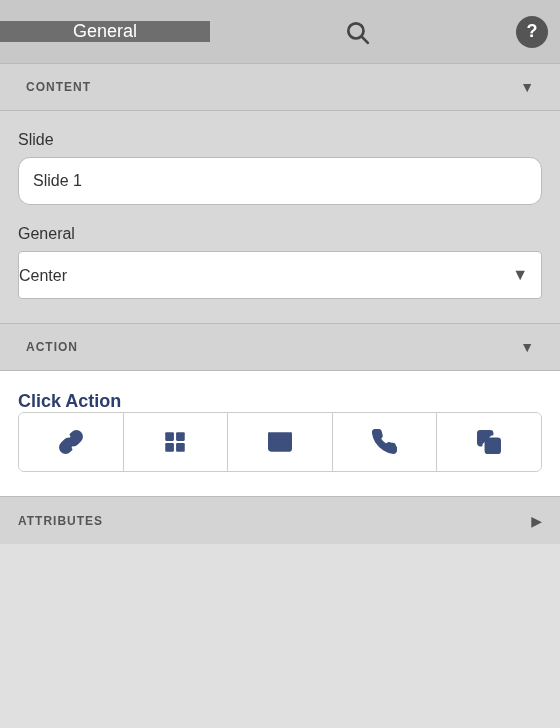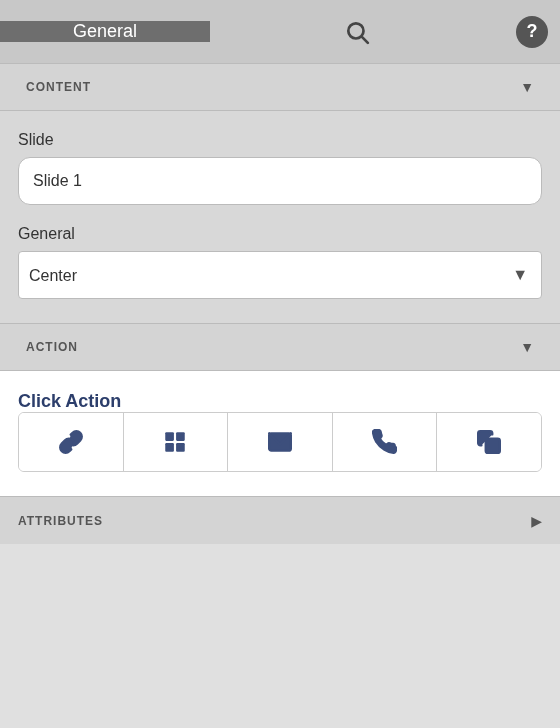--- a/index.html
+++ b/index.html
@@ -103,21 +103,21 @@
     .select-wrapper {
       position: relative;
       width: 100%;
     }
     .select-input {
       width: 100%;
       height: 48px;
       background: #fff;
       border: 1px solid #bbb;
       border-radius: 4px;
-      padding: 0 10px;
+      padding: 0 0;
       font-size: 16px;
       color: #333;
       appearance: none;
       outline: none;
       cursor: pointer;
     }
     .select-arrow {
       position: absolute;
       right: 14px;
       top: 50%;

